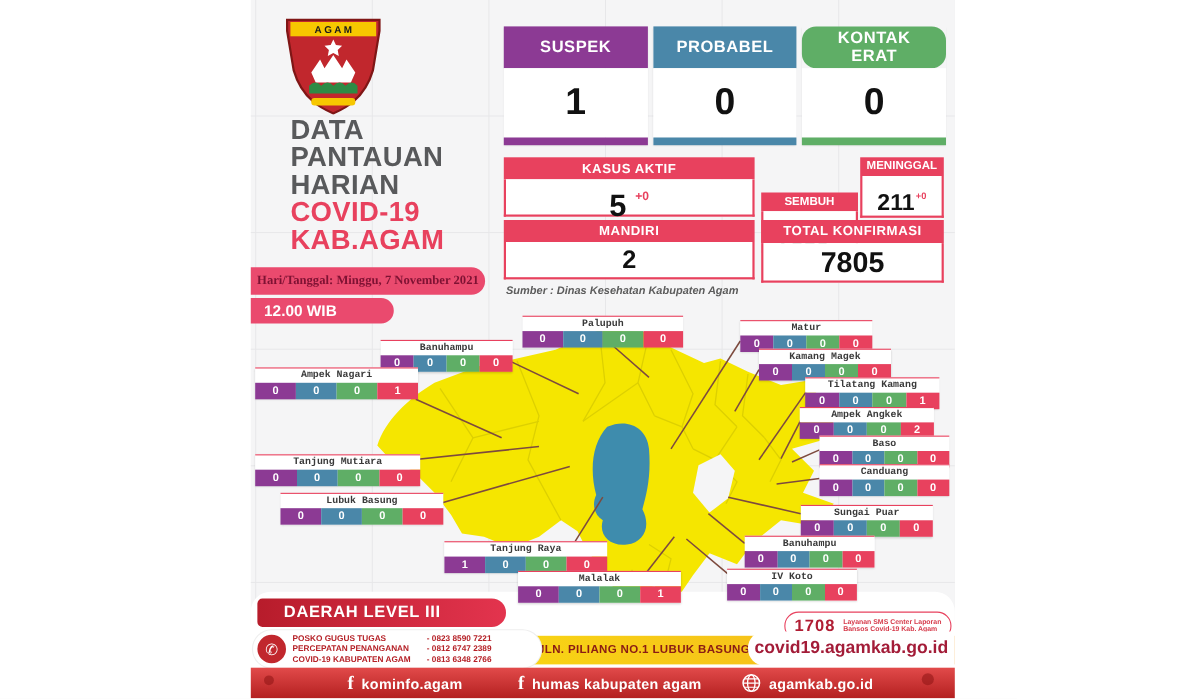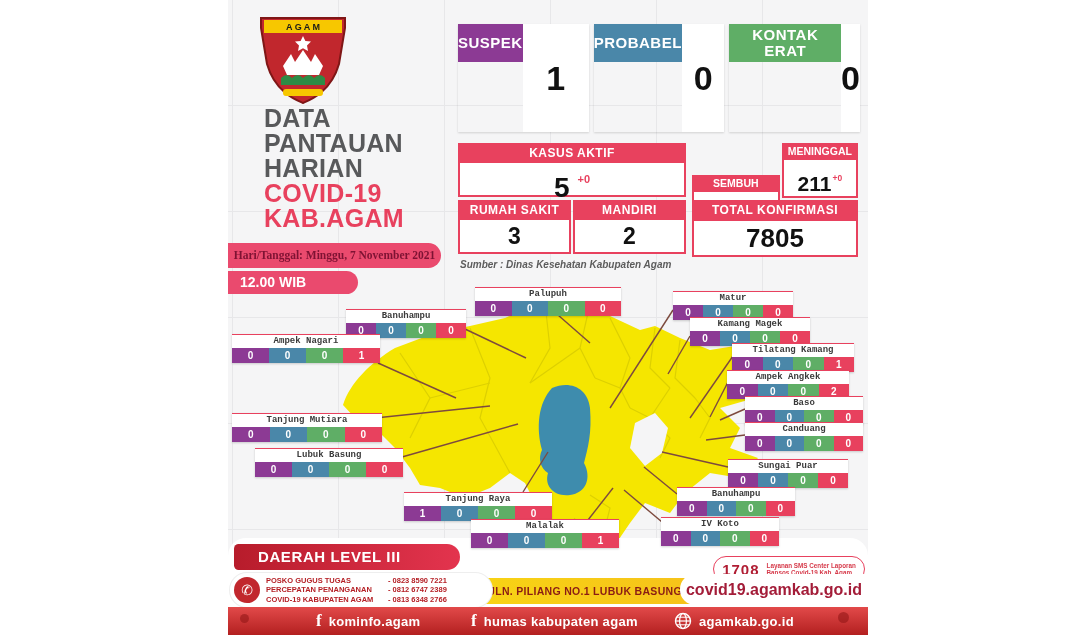--- a/index.html
+++ b/index.html
@@ -12,21 +12,21 @@
   #logo{left:22px;top:12px;width:106px;height:96px;}
   #title{left:36px;top:106px;line-height:25px;font-size:25px;font-weight:800;letter-spacing:.3px;color:#58595b;}
   #title .red{color:#e8415e;}
   .pinkband{background:#ea4a6e;border-radius:0 13px 13px 0;color:#fff;}
   #dateband{left:0;top:243px;width:213px;height:25px;line-height:25px;text-align:center;
     font-family:"Liberation Serif",serif;font-weight:bold;font-size:11.5px;color:#7e1233;}
   #timeband{left:0;top:271px;width:118px;height:23px;line-height:23px;padding-left:12px;
     font-weight:bold;font-size:14px;}
   
   #topstats{left:230px;top:24px;width:402px;height:108px;display:flex;gap:5px;}
-  .tcard{flex:1;display:flex;box-shadow:0 1px 2px rgba(0,0,0,.15);}
+  .tcard{flex:1;display:flex;flex-direction:column;box-shadow:0 1px 2px rgba(0,0,0,.15);}
   .tcard .thead{height:38px;display:flex;align-items:center;justify-content:center;text-align:center;
     color:#fff;font-weight:800;font-size:15px;line-height:16px;letter-spacing:.5px;}
   .tcard .tbody{flex:1;background:#fff;display:flex;align-items:center;justify-content:center;
     font-size:34px;font-weight:800;color:#111;}
   .tcard .tfoot{height:7px;}
   .purple{background:#8c3a94;} .blue{background:#4a87a9;} .green{background:#5fae66;}
   
   .rhead{background:#e8415e;color:#fff;font-weight:800;text-align:center;}
   .rbody{background:#fff;border:2px solid #e8415e;border-top:none;text-align:center;color:#111;font-weight:800;}
   #kasus{left:230px;top:143px;width:228px;}
@@ -115,35 +115,31 @@
       <div class="thead purple">SUSPEK</div>
       <div class="tbody">1</div>
       <div class="tfoot purple"></div>
     </div>
     <div class="tcard">
       <div class="thead blue">PROBABEL</div>
       <div class="tbody">0</div>
       <div class="tfoot blue"></div>
     </div>
     <div class="tcard">
-      <div class="thead green" style="padding:0 18px;">KONTAK ERAT</div>
+      <div class="thead green" style="padding:0 18px;border-radius:13px;">KONTAK ERAT</div>
       <div class="tbody">0</div>
       <div class="tfoot green"></div>
     </div>
   </div>
 
   <div id="kasus" class="abs">
     <div class="rhead">KASUS AKTIF</div>
     <div class="rbody"><span>5</span><span class="delta">+0</span></div>
   </div>
   <div id="rsrow" class="abs">
-    <div class="half">
-      <div class="rhead">RUMAH SAKIT</div>
-      <div class="rbody">3</div>
-    </div>
     <div class="half">
       <div class="rhead">MANDIRI</div>
       <div class="rbody">2</div>
     </div>
   </div>
   <div id="sembuhblock" class="abs">
     <div class="half">
       <div class="rhead">SEMBUH</div>
       <div class="rbody"><span>7589</span><span class="deltasm">+0</span></div>
     </div>

